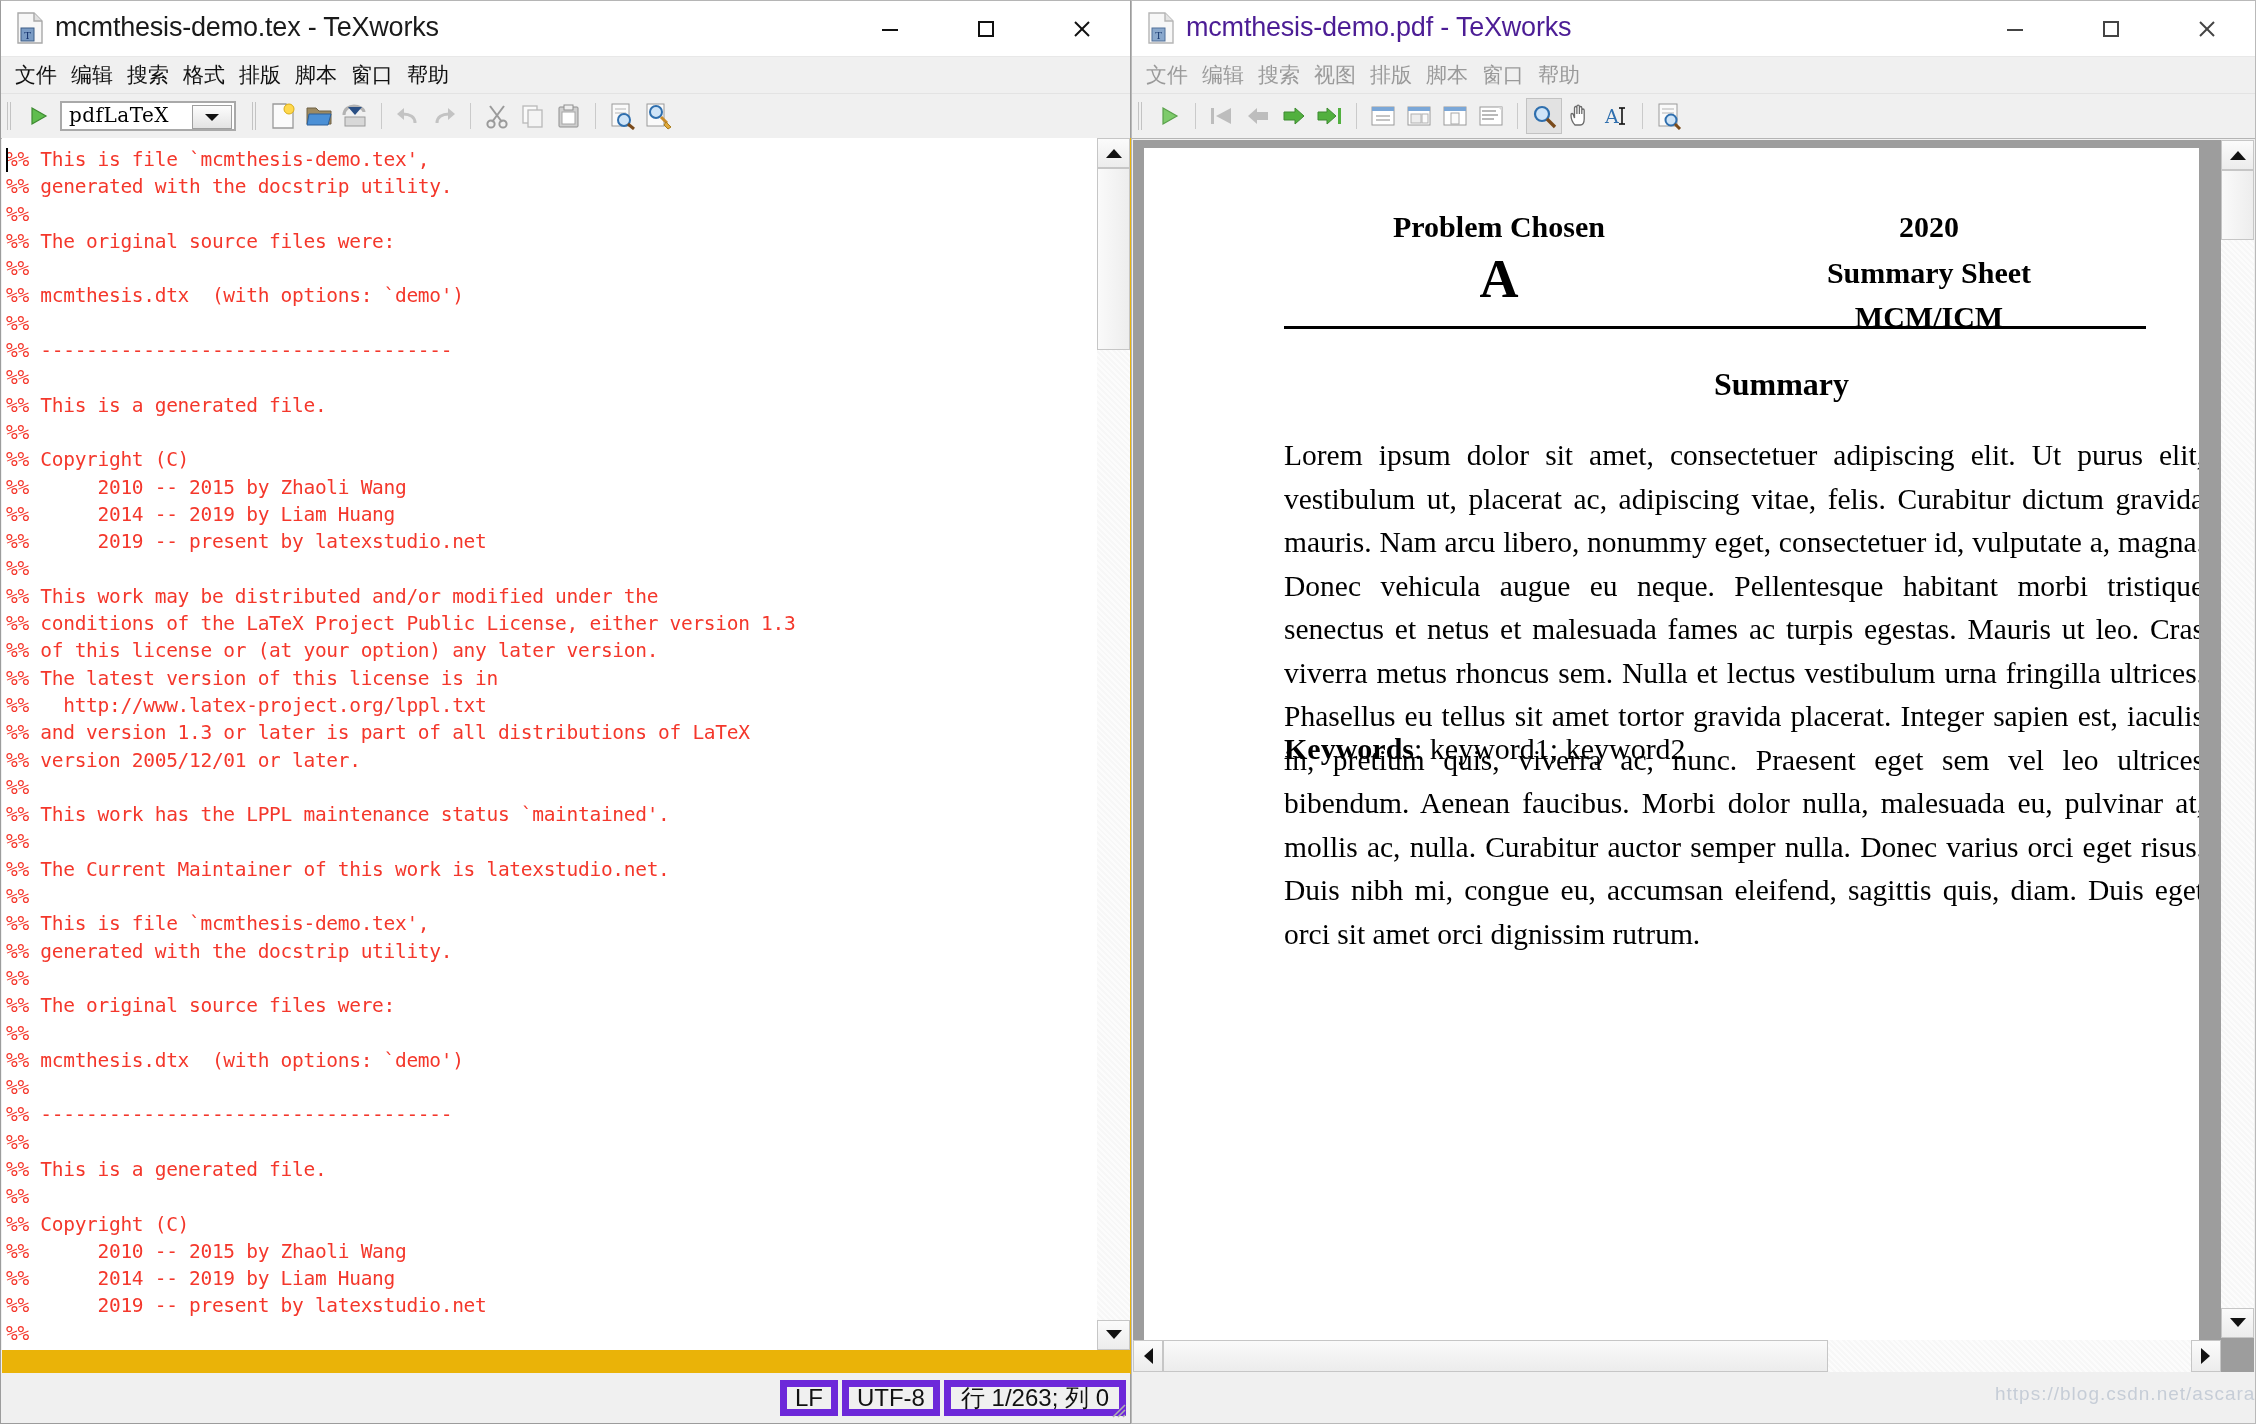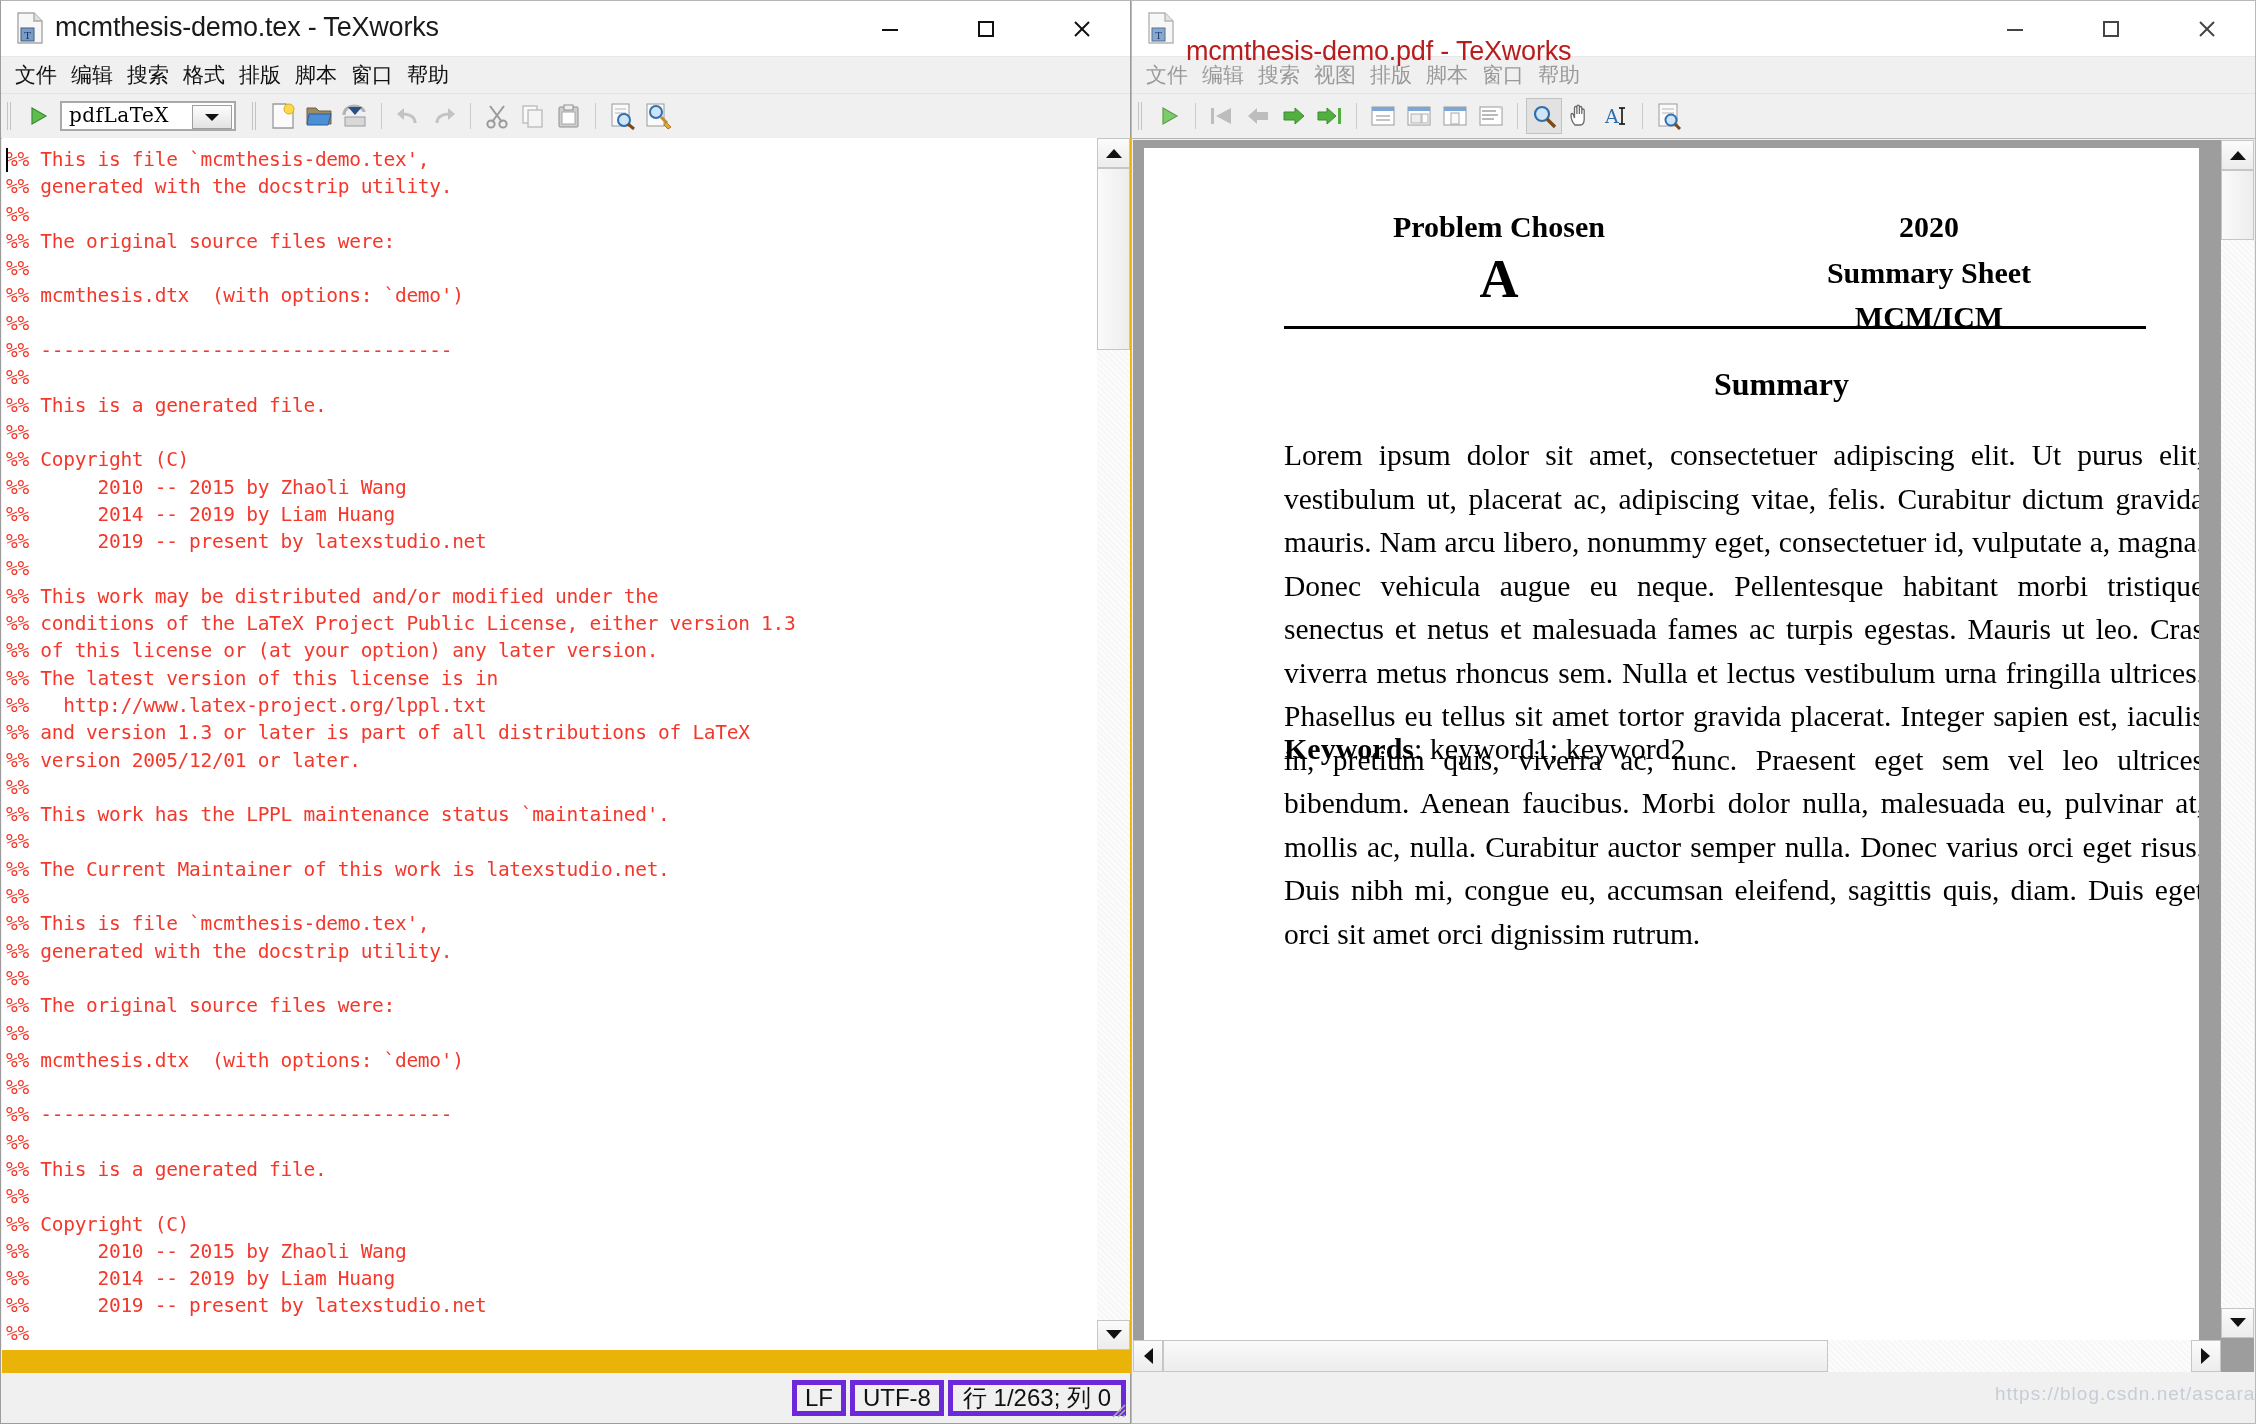--- a/index.html
+++ b/index.html
@@ -10,21 +10,21 @@
   
   .window{position:absolute;top:0;background:#f0f0f0;box-sizing:border-box;}
   .win-left{left:0;width:1131px;height:1424px;border:1px solid #9c9c9c;border-top:1px solid #b5b5b5;}
   .win-right{left:1131px;width:1125px;height:1424px;border:1px solid #b9b9b9;}
 
   .titlebar{position:relative;height:55px;background:#ffffff;border-bottom:1px solid #e8e8e8;}
   .win-right .titlebar{background:#ffffff;}
   .title-icon{position:absolute;left:16px;top:11px;width:26px;height:32px;}
   .title-text{position:absolute;left:54px;top:11px;font-size:27px;color:#1a1a1a;letter-spacing:-0.2px;
               font-family:"Liberation Sans",sans-serif;white-space:nowrap;}
-  .win-right .title-text{color:#b91c1c;margin-top:24px;}
+  .win-right .title-text{color:#4c1d95;}
 
   .wbtns{position:absolute;top:0;right:0;height:55px;display:flex;}
   .wbtn{width:96px;height:55px;display:flex;align-items:center;justify-content:center;}
   .wbtn svg{display:block;}
 
   
   .menubar{height:36px;background:#f0f0f0;display:flex;align-items:center;padding-left:7px;
            border-bottom:1px solid #e3e3e3;}
   .menuitem{font-size:21px;color:#111;padding:2px 7px;font-family:Liberation Serif, serif;white-space:nowrap;}
   .win-right .menuitem{color:#9a9a9a;}
@@ -68,21 +68,21 @@
             background:repeating-linear-gradient(45deg,#f7f7f7 0 2px,#fcfcfc 2px 4px);}
 
   .hscroll{position:absolute;background:#f3f3f3;}
   .hsb-arrow{height:100%;width:30px;background:linear-gradient(#fbfbfb,#ececec);
              border:1px solid #c6c6c6;box-sizing:border-box;display:flex;align-items:center;justify-content:center;}
 
   
   .statusbar{position:absolute;left:1px;bottom:1px;width:1128px;height:49px;background:#f0f0f0;
              display:flex;align-items:center;justify-content:flex-end;}
   .win-right .statusbar{width:1122px;}
-  .sb-cell{border:5px solid #6d28d9;background:#f0f0f0;height:36px;display:flex;align-items:center;
+  .sb-cell{border:7px solid #6d28d9;background:#f0f0f0;height:36px;display:flex;align-items:center;
            justify-content:center;font-size:24px;color:#111;margin-right:4px;box-sizing:border-box;
            font-family:"Liberation Sans",sans-serif;white-space:nowrap;}
 
   .resize-grip{position:absolute;right:3px;bottom:3px;width:18px;height:18px;}
 
   
   .pdfview{position:absolute;left:1px;top:139px;width:1121px;height:1232px;background:#9d9d9d;overflow:hidden;}
   .pdfpage{position:absolute;left:11px;top:8px;width:1055px;height:1195px;background:#fff;}
   .pdf-inner{position:relative;width:100%;height:100%;overflow:hidden;}
 

